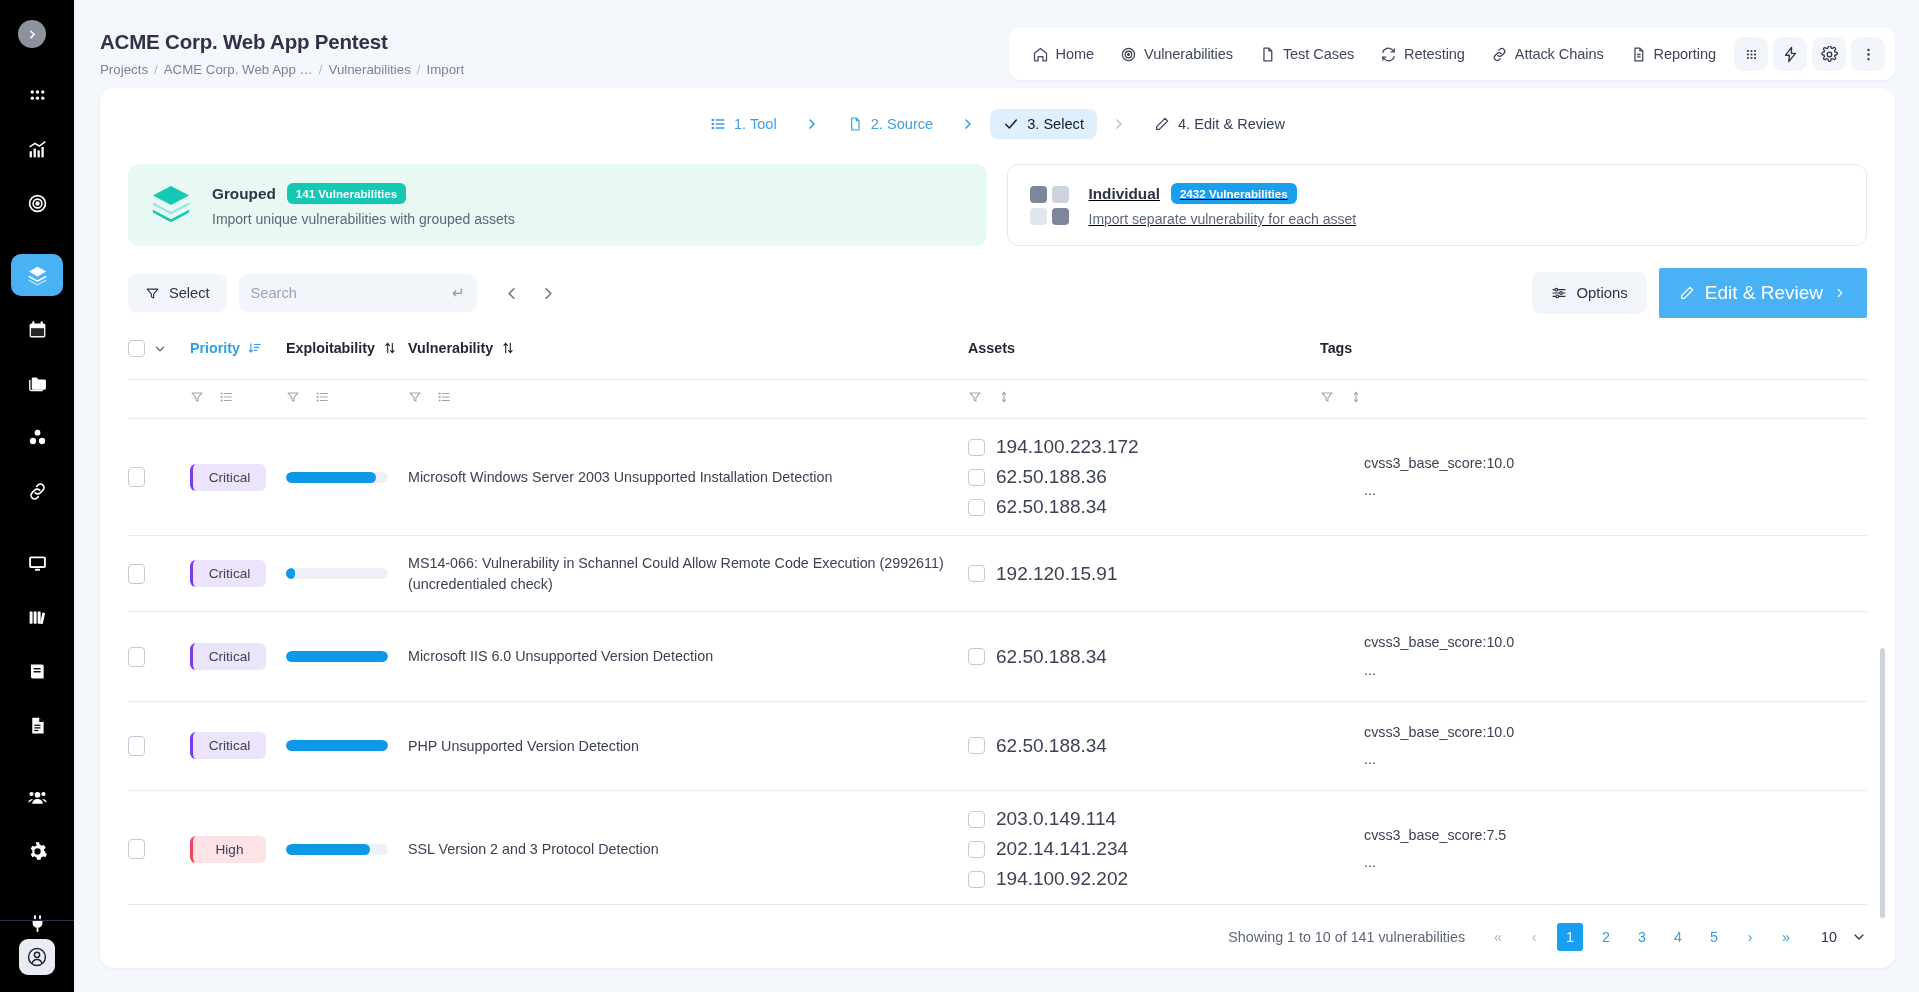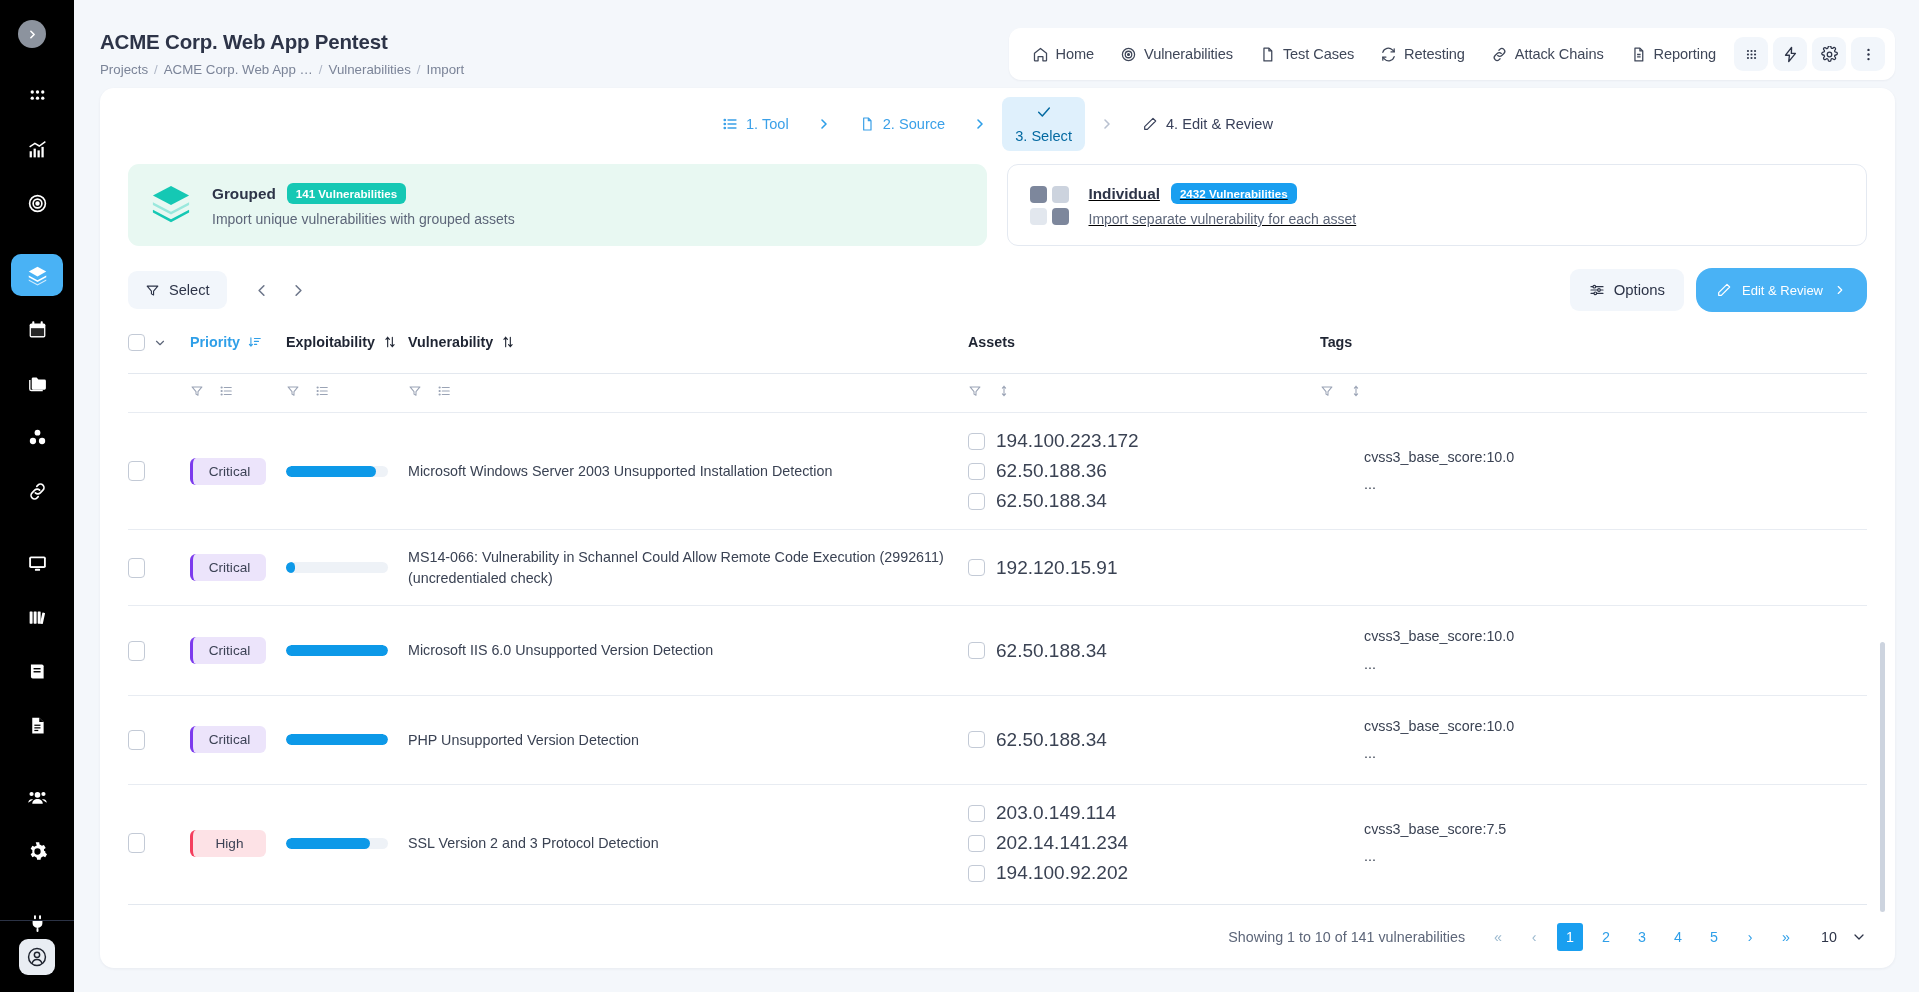--- a/index.html
+++ b/index.html
@@ -95,21 +95,21 @@
   .steps {
     display:flex; align-items:center; justify-content:center; gap: 14px;
     height: 62px; padding-top: 10px;
   }
   .step {
     display:flex; align-items:center; gap:8px;
     font-size:14.6px; padding: 7px 13px; border-radius: 8px; cursor:pointer;
   }
   .step svg { width:16px; height:16px; }
   .step.done { color:#3aa0e8; }
-  .step.current { color:#0369a1; background:#dff0fc; font-weight:normal;flex-direction:column; }
+  .step.current { color:#0f172a; background:#dff0fc; font-weight:normal; }
   .step.future { color:#39415a; }
   .step-sep { color:#2f9fe8; display:flex; align-items:center; }
   .step-sep svg { width:16px; height:16px; }
   .step-sep.grey { color:#b9c1d0; }
 
   
   .mode-row { display:flex; gap: 20px; padding: 14px 28px 0 28px; }
   .mode-card {
     flex: 1; height: 82px; border-radius: 11px;
     display: flex; align-items: center; padding: 0 22px; gap: 20px; cursor: pointer;
@@ -153,22 +153,22 @@
   .nav-arrows svg { width:19px; height:19px; }
   .toolbar-right { margin-left:auto; display:flex; align-items:center; gap: 12px; }
   .btn-options {
     display:flex; align-items:center; gap:9px;
     height: 42px; padding: 0 19px; border-radius:9px;
     background:#f2f6fb; font-size:14.9px; color:#2d3448; cursor:pointer;
   }
   .btn-options svg { width:16px; height:16px; }
   .btn-edit {
     display:flex; align-items:center; gap:10px;
-    height: 44px; padding: 0 20px; border-radius:16px;
-    background:#49b2f5; color:#fff; font-size:13px; cursor:pointer;
+    height: 50px; padding: 0 20px; border-radius:2px;
+    background:#49b2f5; color:#fff; font-size:19px; cursor:pointer;
   }
   .btn-edit svg { width:16px; height:16px; }
 
   
   .table-wrap { padding: 18px 28px 0 28px; position: relative; }
   table { width: 100%; border-collapse: collapse; table-layout: fixed; }
   .col-chk  { width: 62px; }
   .col-pri  { width: 96px; }
   .col-exp  { width: 122px; }
   .col-vuln { width: 560px; }
@@ -563,20 +563,24 @@
       </div>
     </div>
   </div>
 
   <div class="toolbar">
     <div class="btn-filters">
       <svg viewBox="0 0 24 24" fill="none" stroke="currentColor" stroke-width="1.8" stroke-linejoin="round">
           <path d="M3.5 5h17l-6.8 8v6.2l-3.4-1.8V13z"></path>
         </svg>
       <span>Select</span>
+    </div>
+    <div class="search-box">
+      <input placeholder="Search" style="">
+      <span class="search-enter">↵</span>
     </div>
     <div class="nav-arrows">
       <span>
         <svg viewBox="0 0 24 24" fill="none" stroke="currentColor" stroke-width="2" stroke-linecap="round" stroke-linejoin="round">
             <polyline points="15 18 9 12 15 6"></polyline>
           </svg>
       </span>
       <span>
         <svg viewBox="0 0 24 24" fill="none" stroke="currentColor" stroke-width="2" stroke-linecap="round" stroke-linejoin="round">
             <polyline points="9 18 15 12 9 6"></polyline>

